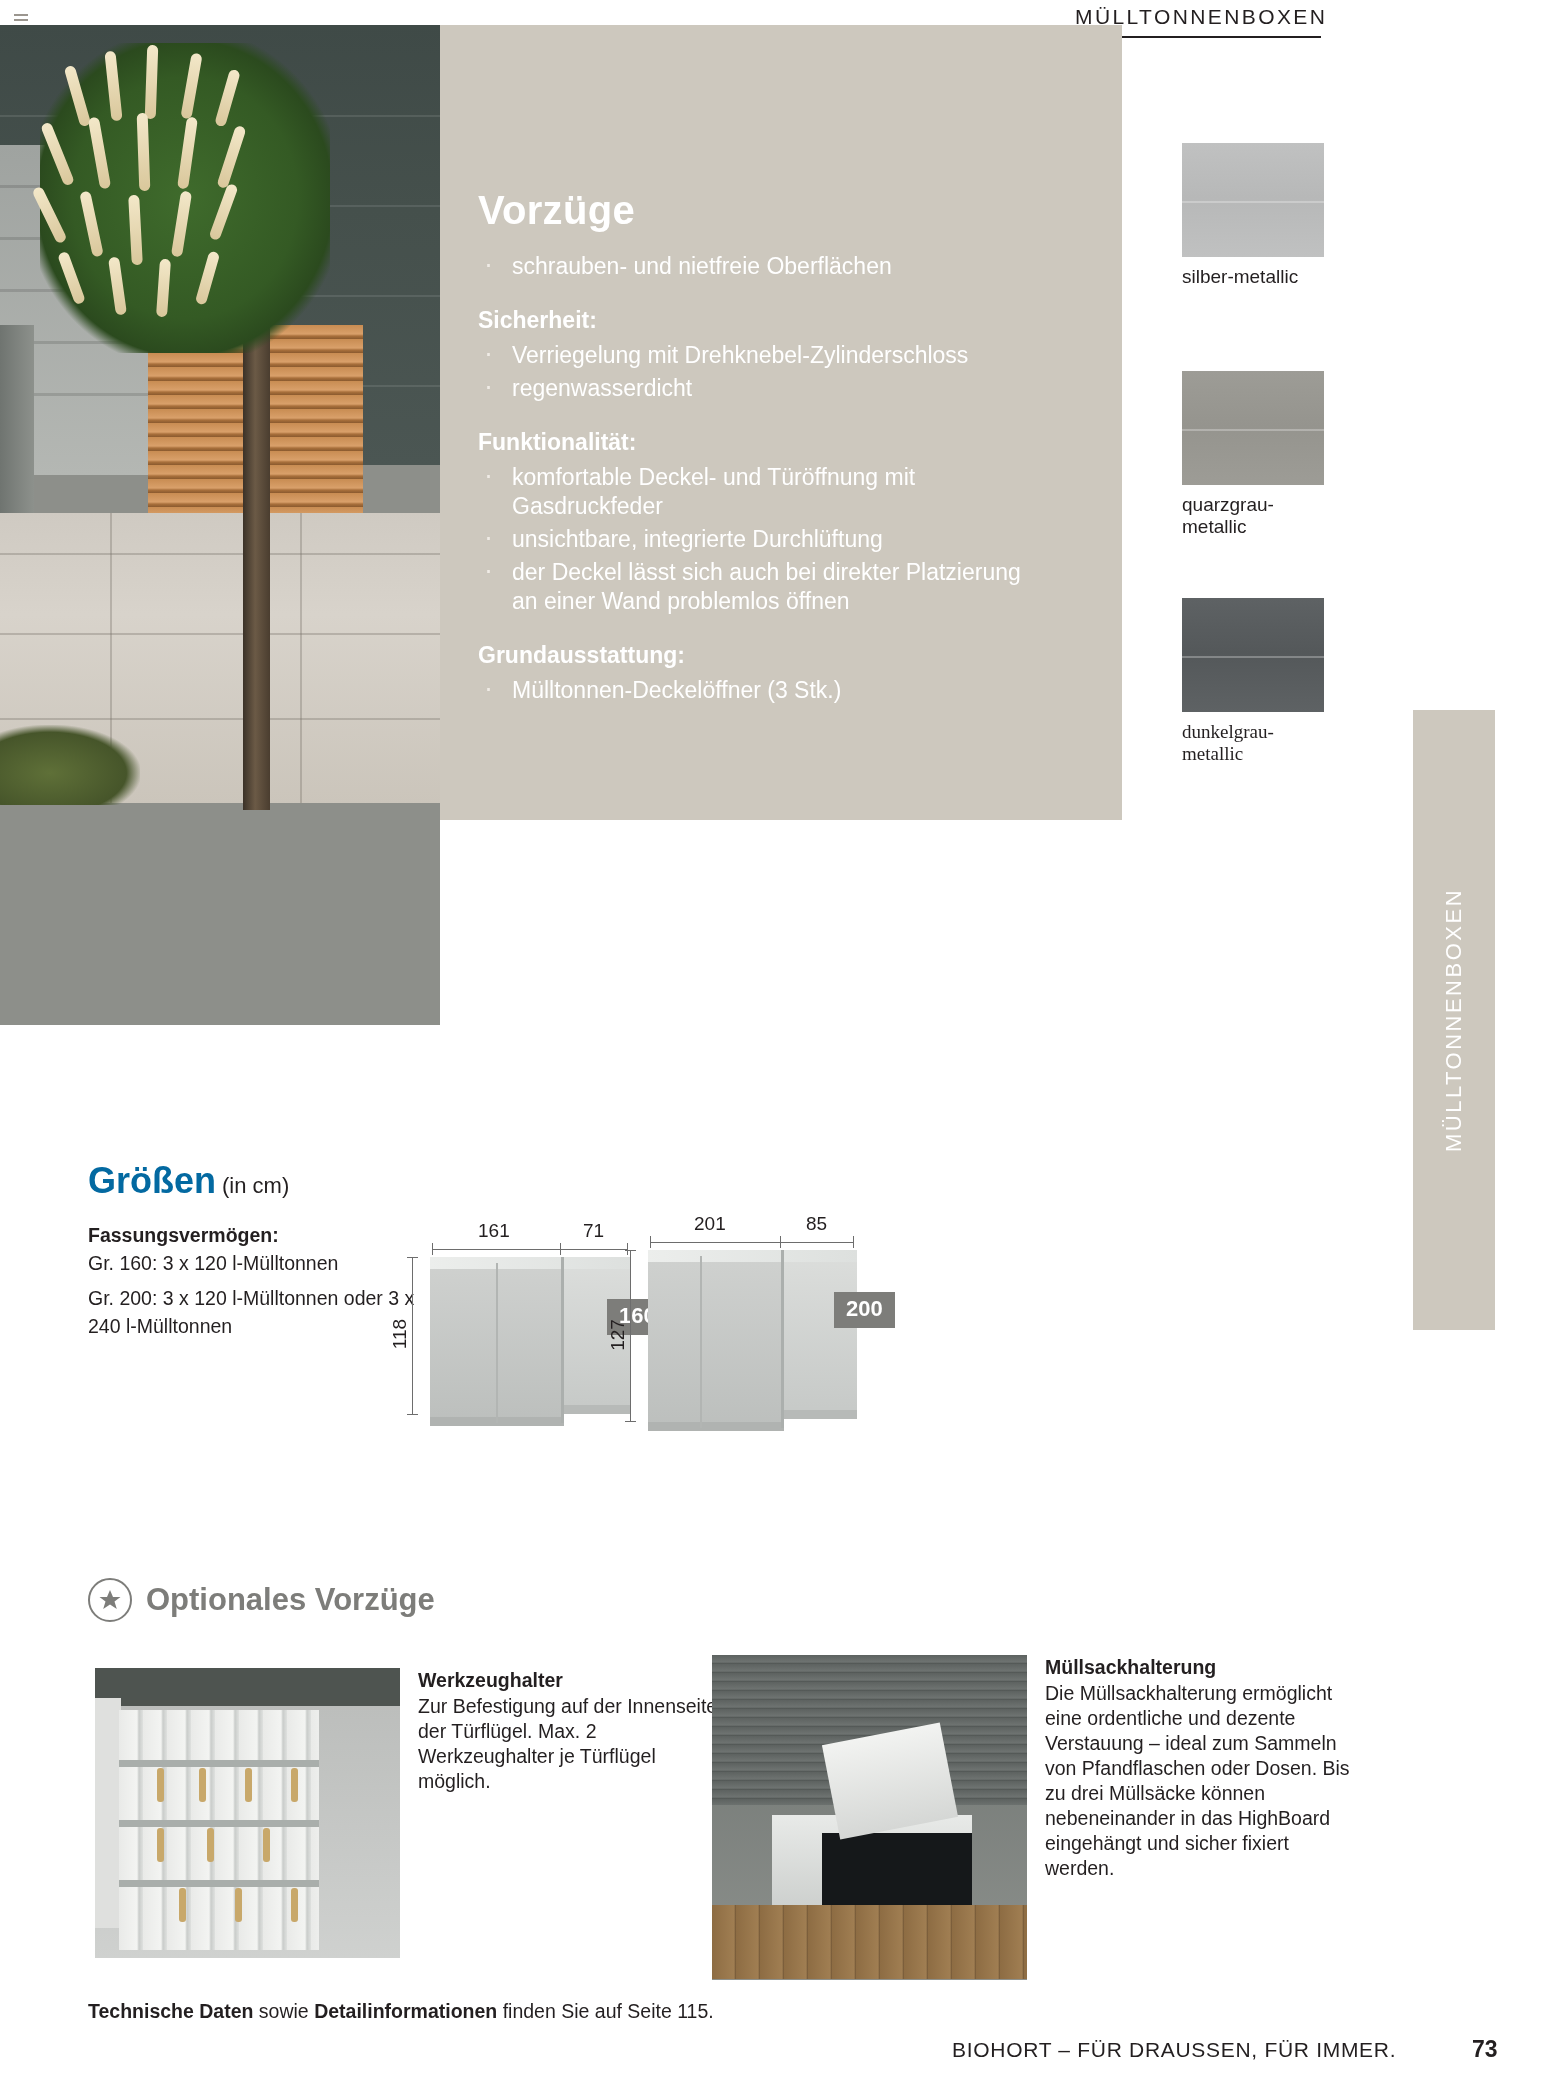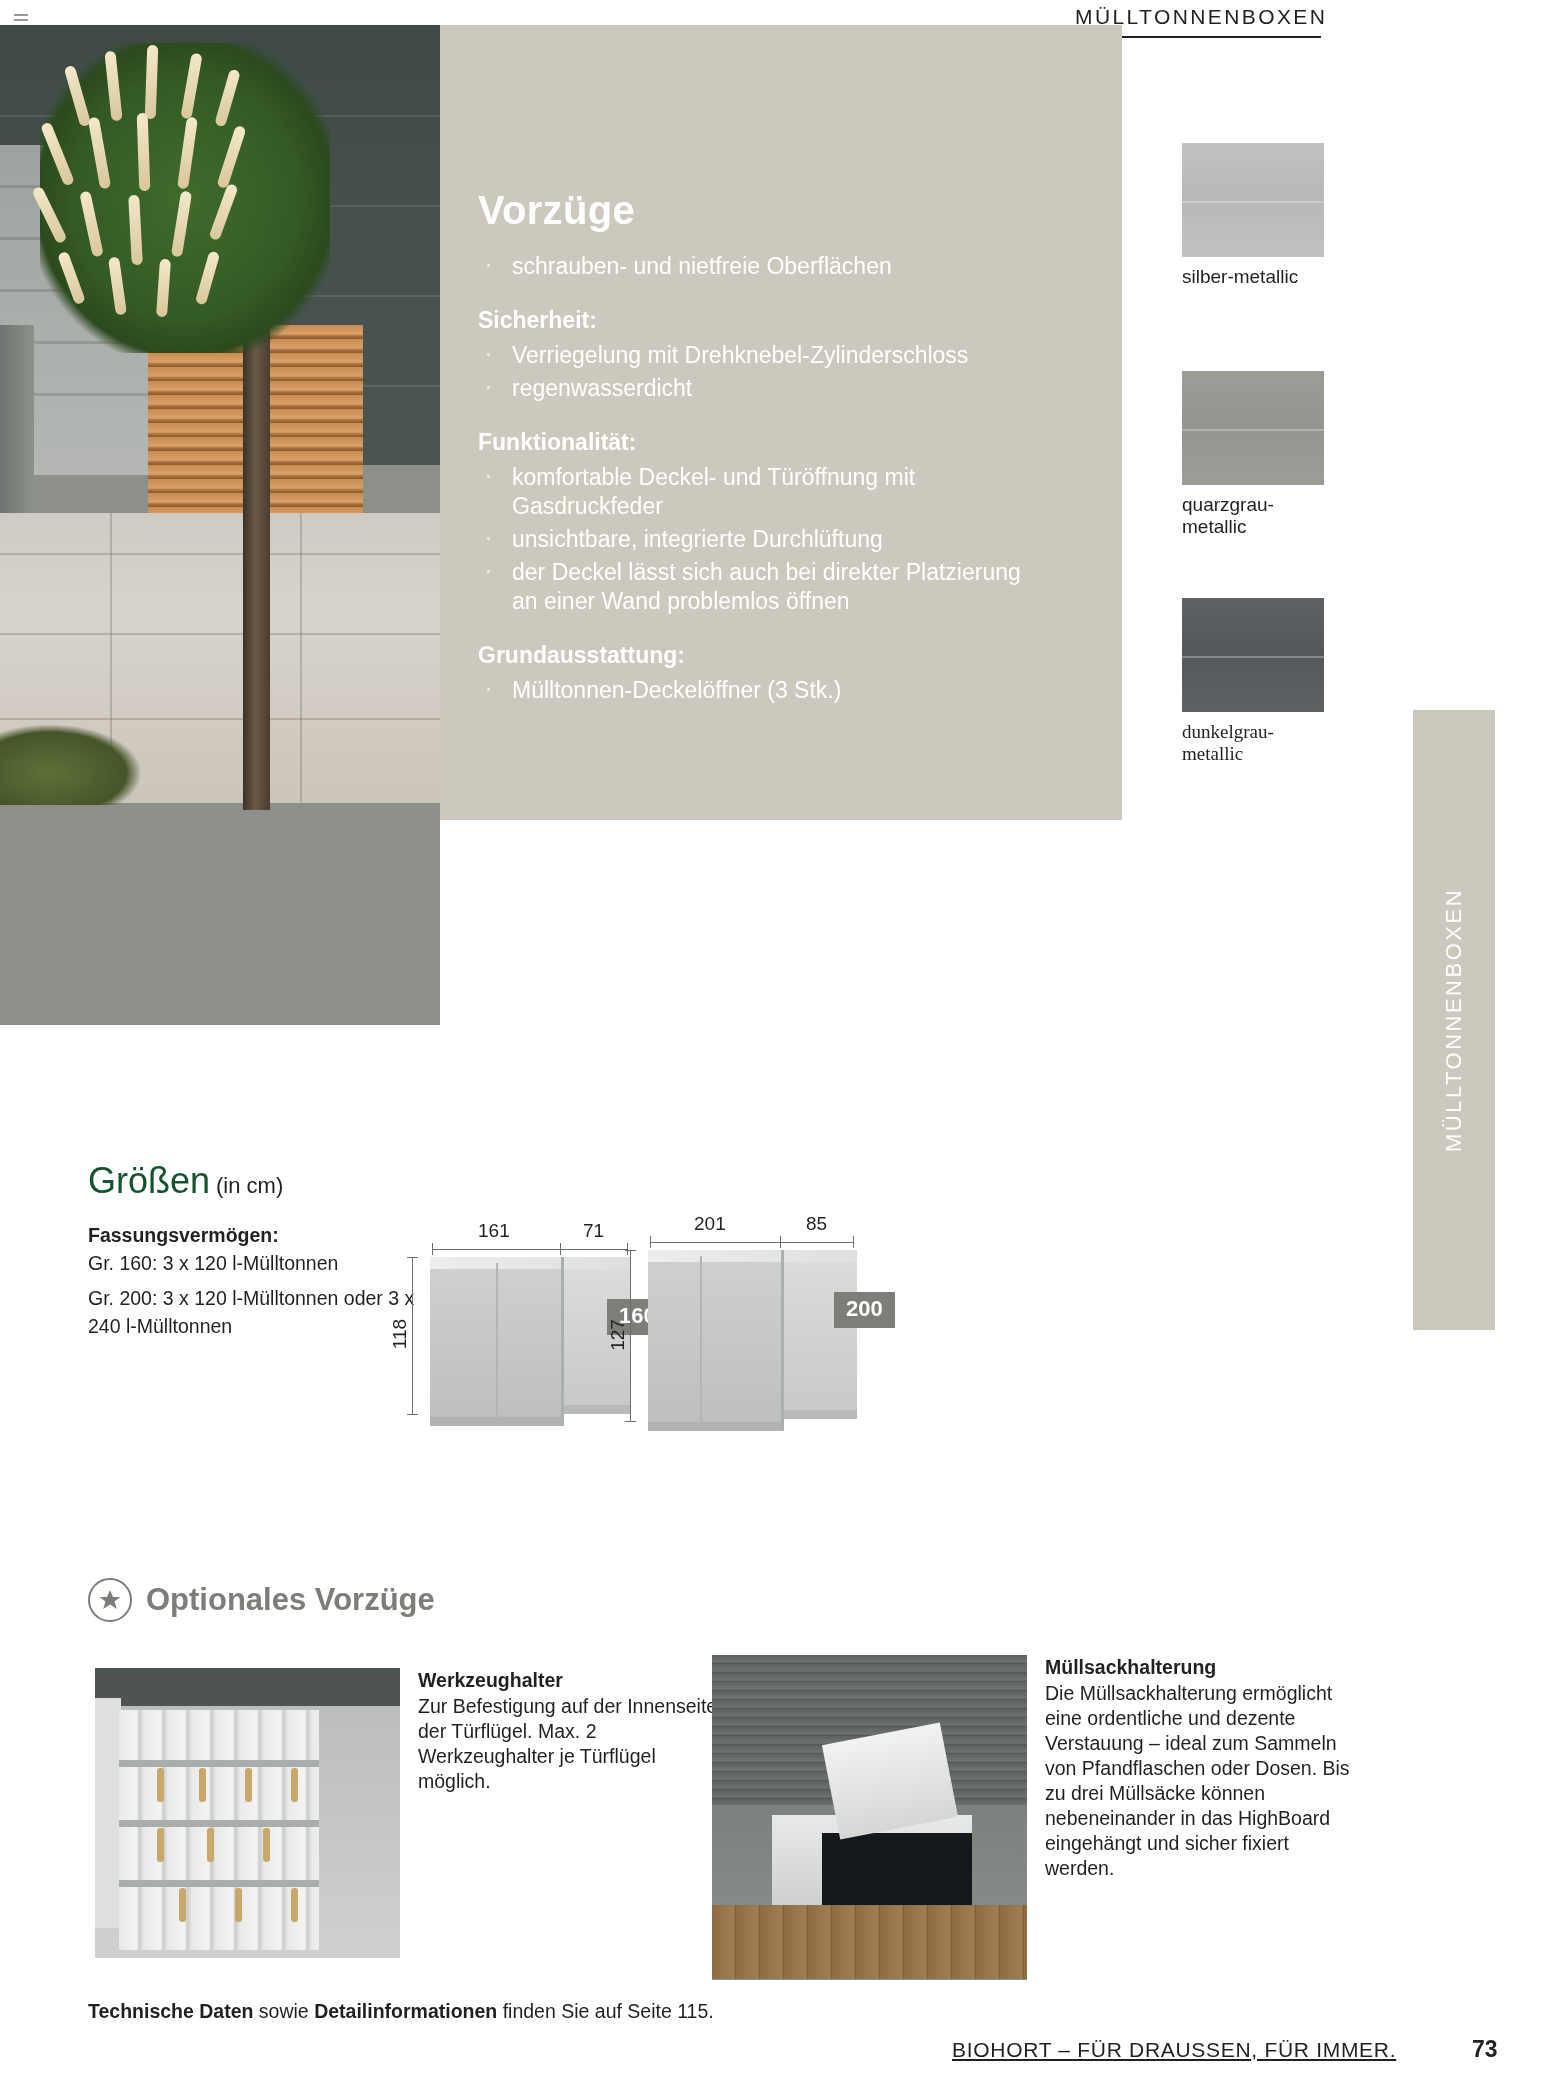--- a/index.html
+++ b/index.html
@@ -88,21 +88,21 @@
     background:#cdc8be;
   }
   .sidetab span{
     position:absolute;left:50%;top:50%;
     transform:translate(-50%,-50%) rotate(-90deg);
     white-space:nowrap;font-size:22px;letter-spacing:2.5px;color:#ffffff;
   }
 
   
   .groessen-h{position:absolute;left:88px;top:1160px;}
-  .groessen-h .t1{font-size:36px;font-weight:400;color:#14532d;}
+  .groessen-h .t1{font-size:36px;font-weight:700;color:#0369a1;}
   .groessen-h .t2{font-size:22px;font-weight:400;color:#231f20;margin-left:6px;}
 
   .spec{position:absolute;left:88px;top:1222px;width:330px;font-size:19.5px;line-height:1.42;}
   .spec .b{font-weight:700;}
   .spec .grp{margin-bottom:18px;}
 
   
   .dim{position:absolute;}
   .box3d{position:absolute;}
   .face{position:absolute;}
@@ -144,21 +144,21 @@
     background:linear-gradient(180deg,#f2f3f1,#d5d7d5);transform:rotate(-11deg);}
   .a2 .open{position:absolute;left:110px;top:178px;width:150px;height:86px;background:#15181a;}
   .a2 .body{position:absolute;left:60px;top:160px;width:200px;height:120px;
     background:linear-gradient(180deg,#e8eae8,#c5c8c6);}
   .a2 .deck{position:absolute;left:0;top:250px;width:100%;height:74px;
     background:repeating-linear-gradient(90deg,#8d6c43 0px,#a07e52 22px,#6f5434 24px);}
 
   
   .foot-note{position:absolute;left:88px;top:2000px;font-size:19.5px;}
   .foot-note b{font-weight:700;}
-  .foot-brand{position:absolute;left:952px;top:2038px;font-size:21px;letter-spacing:.7px;text-decoration:underline;}
+  .foot-brand{position:absolute;left:952px;top:2038px;font-size:21px;letter-spacing:.7px;}
   .foot-page{position:absolute;left:1472px;top:2036px;font-size:23px;font-weight:700;}
 </style>
 </head>
 <body>
 
 <div class="hdr">
   <div class="hdr-mark">
       <i></i>
       <i></i>
     </div>

